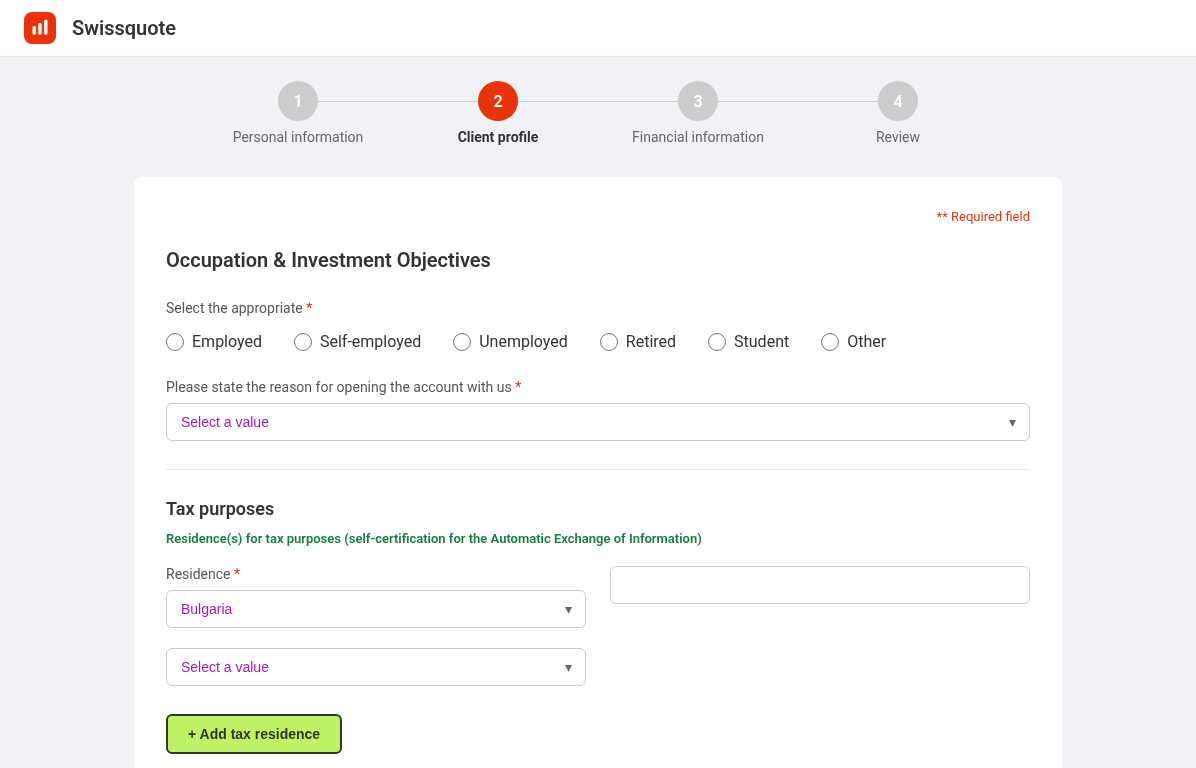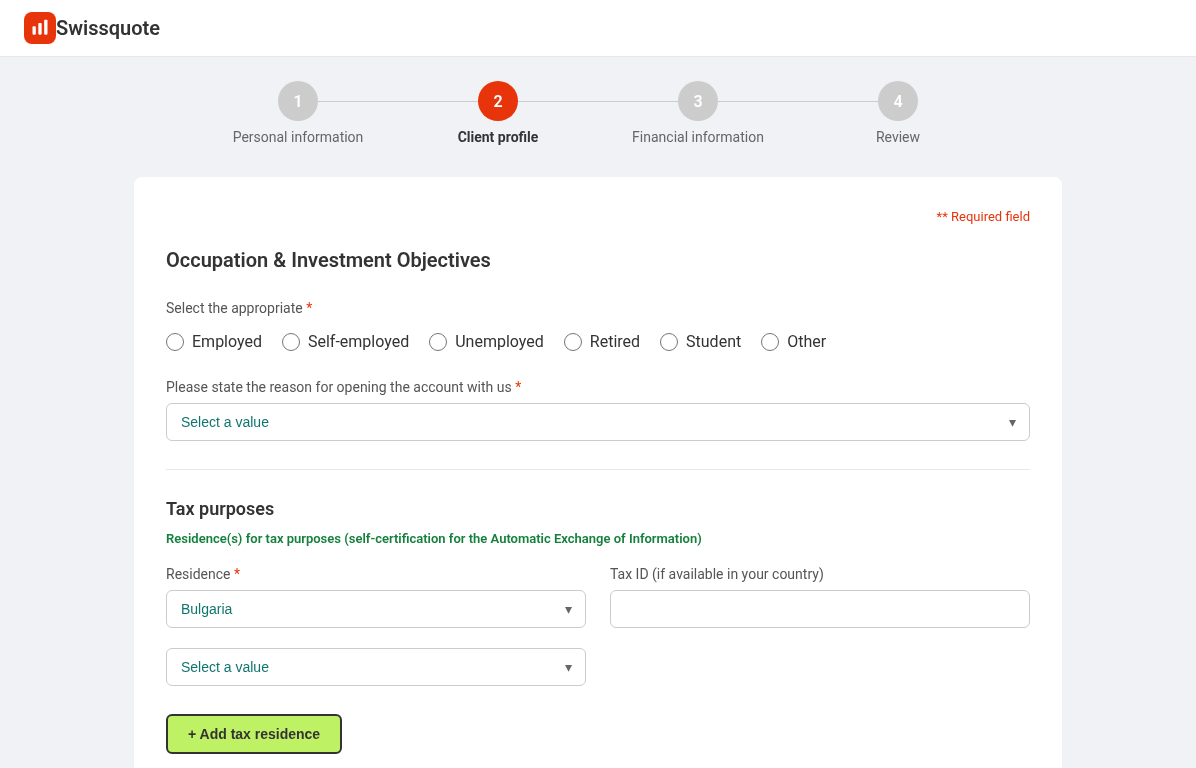--- a/index.html
+++ b/index.html
@@ -1,20 +1,20 @@
 <!DOCTYPE html>
 <html><head>
   <meta charset="utf-8">
   <style>
     * { box-sizing: border-box; margin: 0; padding: 0; }
     body { font-family: -apple-system, BlinkMacSystemFont, 'Segoe UI', Roboto, sans-serif; background: #f0f2f5; color: #333; }
 
     
     .header { background: #fff; padding: 12px 24px; display: flex; align-items: center; border-bottom: 1px solid #e8e8e8; }
-    .logo-container { display: flex; align-items: center; gap: 0; }
+    .logo-container { display: flex; align-items: center; gap: 16px; }
     .logo-icon { width: 32px; height: 32px; background: #e8340a; border-radius: 8px; display: flex; align-items: center; justify-content: center; }
     .logo-icon svg { width: 20px; height: 20px; fill: white; }
     .logo-text { font-size: 20px; font-weight: 600; color: #333; }
 
     
     .steps-container { background: #f0f2f5; padding: 24px 0 16px; display: flex; justify-content: center; gap: 0; }
     .step { display: flex; flex-direction: column; align-items: center; width: 200px; position: relative; }
     .step:not(:last-child)::after {
       content: '';
       position: absolute;
@@ -35,36 +35,36 @@
     .card { background: #fff; border-radius: 8px; padding: 32px; margin-bottom: 16px; }
     .required-note { text-align: right; font-size: 13px; color: #555; margin-bottom: 24px; }
     .required-note span { color: #e8340a; }
 
     
     .section-title { font-size: 20px; font-weight: 600; color: #333; margin-bottom: 28px; }
     .section-subtitle { font-size: 14px; color: #555; margin-bottom: 16px; }
     .section-subtitle .required-star { color: #e8340a; }
 
     
-    .radio-group { display: flex; flex-wrap: wrap; gap: 16px 20px; margin-bottom: 28px; align-items: flex-end; }
+    .radio-group { display: flex; flex-wrap: wrap; gap: 16px 32px; margin-bottom: 28px; align-items: flex-end; }
     .radio-item { display: flex; align-items: center; gap: 8px; cursor: pointer; }
     .radio-item input[type="radio"] { width: 18px; height: 18px; accent-color: #e8340a; cursor: pointer; }
 
     
     .field-group { margin-bottom: 20px; }
     .field-label { font-size: 14px; color: #555; margin-bottom: 8px; }
     .field-label .required-star { color: #e8340a; }
 
     select, input[type="text"] {
       width: 100%;
       padding: 10px 14px;
       border: 1px solid #ccc;
       border-radius: 6px;
       font-size: 14px;
-      color: #0f766e;
+      color: #a21caf;
       background: #fff;
       appearance: none;
       -webkit-appearance: none;
       outline: none;
     }
 
     .select-wrapper { position: relative; }
     .select-wrapper::after {
       content: '▾';
       position: absolute;
@@ -211,21 +211,20 @@
         <div class="field-label">
           <span>Residence</span><span class="required-star"> *</span>
         </div>
         <div class="select-wrapper">
           <select>
             <option value="Bulgaria" selected="">Bulgaria</option>
           </select>
         </div>
       </div>
       <div class="field-group">
-        <div class="field-label">Tax ID (if available in your country)</div>
         <input type="text" placeholder="" style="">
       </div>
     </div>
 
     
     <div class="field-group" style="max-width: 420px;">
       <div class="select-wrapper">
         <select>
           <option value="">Select a value</option>
         </select>

